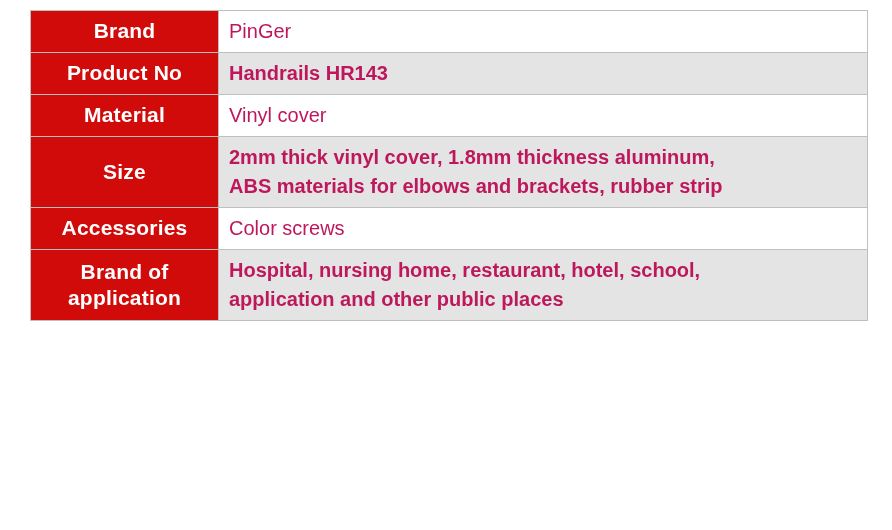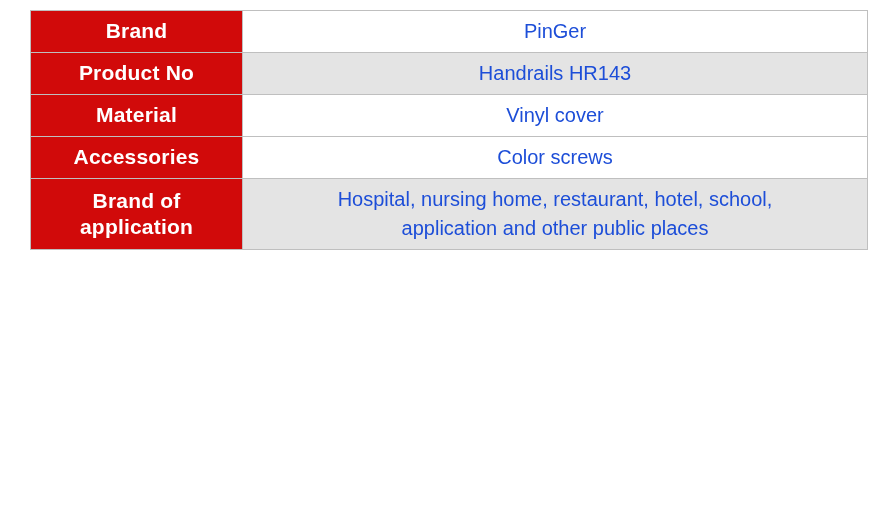--- a/index.html
+++ b/index.html
@@ -24,38 +24,38 @@
     width: 838px;
     table-layout: fixed;
   }
   table.spec-table td {
     border: 1px solid #bfbfbf;
     vertical-align: middle;
     padding: 6px 10px;
     box-sizing: border-box;
   }
   td.label-cell {
-    width: 212px;
+    width: 188px;
     background: #d10a0a;
     color: #ffffff;
     font-weight: bold;
     font-size: 21px;
     text-align: center;
     line-height: 1.25;
     letter-spacing: 0.2px;
   }
   td.value-cell {
     background: #ffffff;
-    color: #1d4ed8;
+    color: #be185d;
     font-size: 20px;
-    text-align: center;
     line-height: 1.45;
   }
   tr.alt td.value-cell {
     background: #e4e4e4;
+    font-weight: bold;
   }
   .value-line {
     display: block;
   }
 </style>
 </head>
 <body>
 
 <div class="spec-wrap">
   <table class="spec-table">
@@ -77,20 +77,29 @@
           </td>
         </tr>
         <tr>
           <td class="label-cell">
             <span class="value-line">Material</span>
           </td>
           <td class="value-cell">
             <span class="value-line">Vinyl cover</span>
           </td>
         </tr>
+        <tr class="alt">
+          <td class="label-cell">
+            <span class="value-line">Size</span>
+          </td>
+          <td class="value-cell">
+            <span class="value-line">2mm thick vinyl cover, 1.8mm thickness aluminum,</span>
+            <span class="value-line">ABS materials for elbows and brackets, rubber strip</span>
+          </td>
+        </tr>
         <tr>
           <td class="label-cell">
             <span class="value-line">Accessories</span>
           </td>
           <td class="value-cell">
             <span class="value-line">Color screws</span>
           </td>
         </tr>
         <tr class="alt">
           <td class="label-cell">

